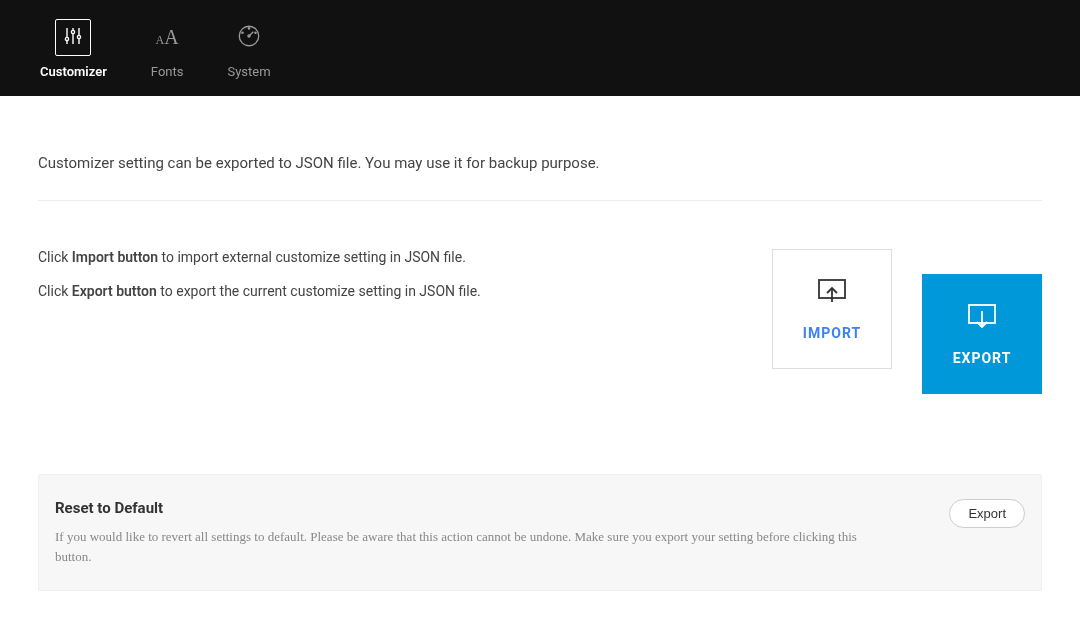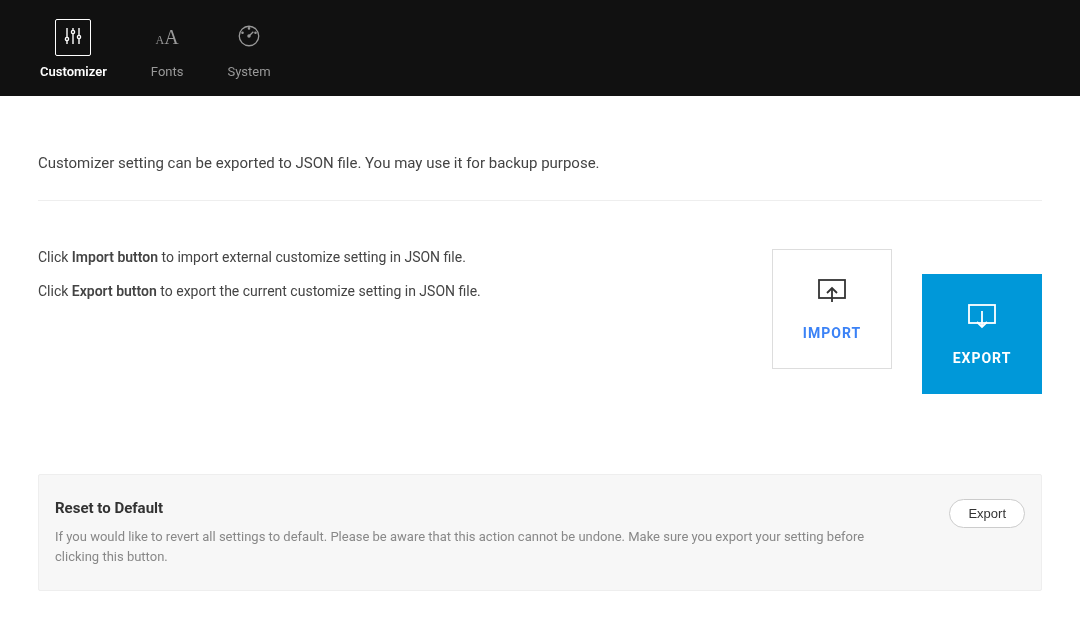--- a/index.html
+++ b/index.html
@@ -25,21 +25,21 @@
 .ie-text p { margin-bottom: 18px; }
 .ie-text strong { font-weight: 600; }
 .ie-buttons { display: flex; gap: 30px; }
 .big-btn { width: 120px; height: 120px; display: flex; flex-direction: column; align-items: center; justify-content: center; cursor: pointer; font-size: 14px; font-weight: 700; letter-spacing: 1px; border: 1px solid #ddd; background: #fff; color: #3b82f6; }
 .big-btn svg { margin-bottom: 18px; }
 .big-btn.export { background: #0098d9; color: #fff; border-color: #0098d9; margin-top: 25px; }
 
 .reset-panel { margin-top: 80px; background: #f7f7f7; border: 1px solid #eee; border-radius: 2px; padding: 24px 16px; display: flex; justify-content: space-between; align-items: flex-start; }
 .reset-left { max-width: 820px; }
 .reset-title { font-size: 15px; font-weight: 700; color: #333; margin-bottom: 10px; }
-.reset-desc { font-size: 13px; color: #888; line-height: 1.5; }
+.reset-desc { font-size: 13px; color: #888; line-height: 1.5; font-family: Liberation Serif, serif; }
 .reset-btn { background: #fff; border: 1px solid #ccc; border-radius: 16px; padding: 6px 18px; font-size: 13px; cursor: pointer; color: #333; }
 </style>
 </head>
 <body>
 
 <div class="topbar">
 
 
 
   <div class="nav-item active">

